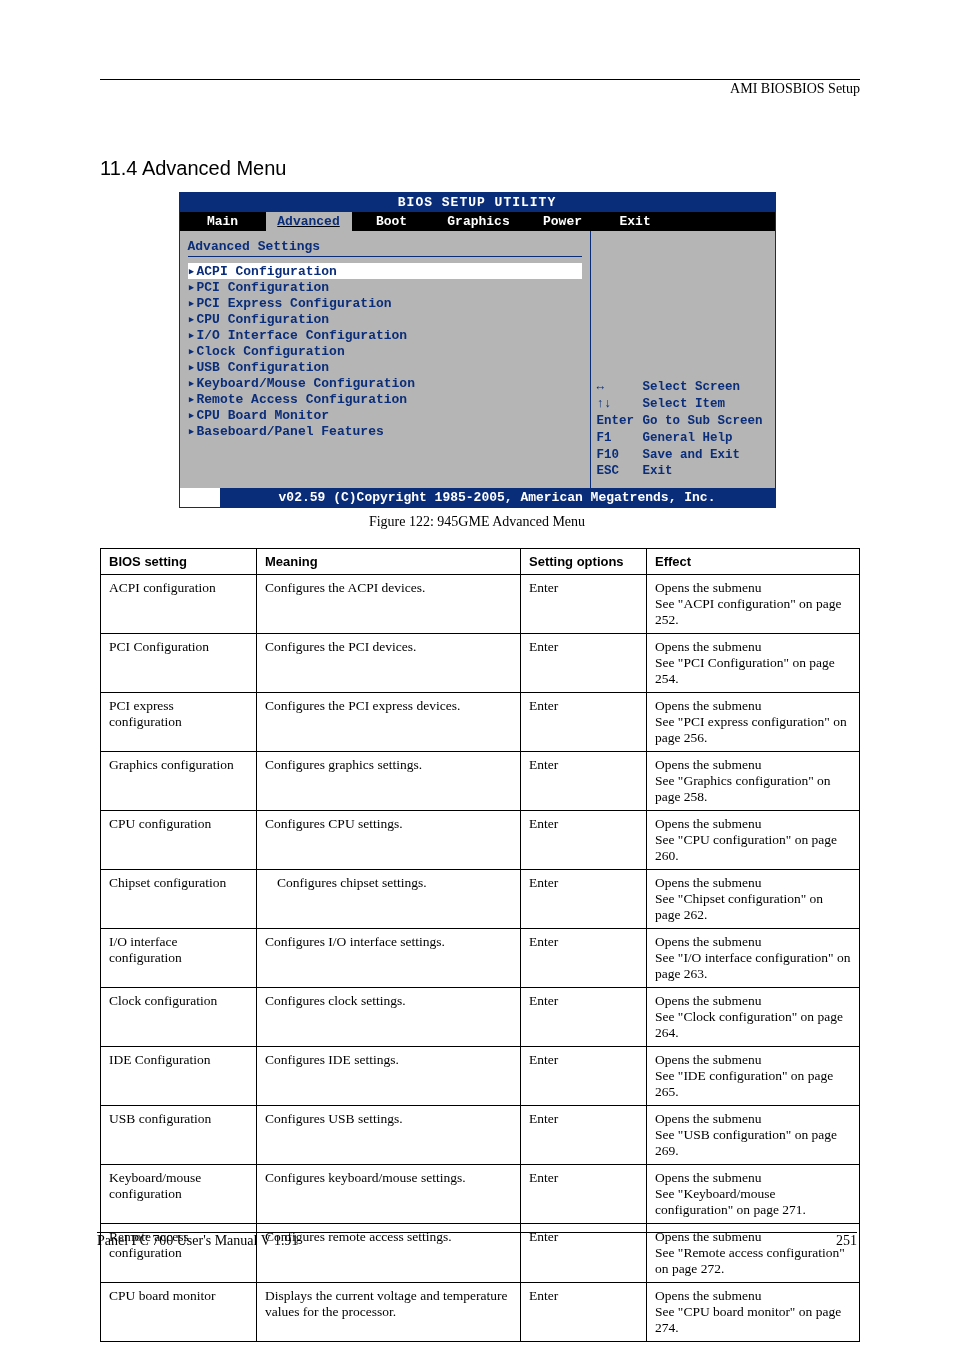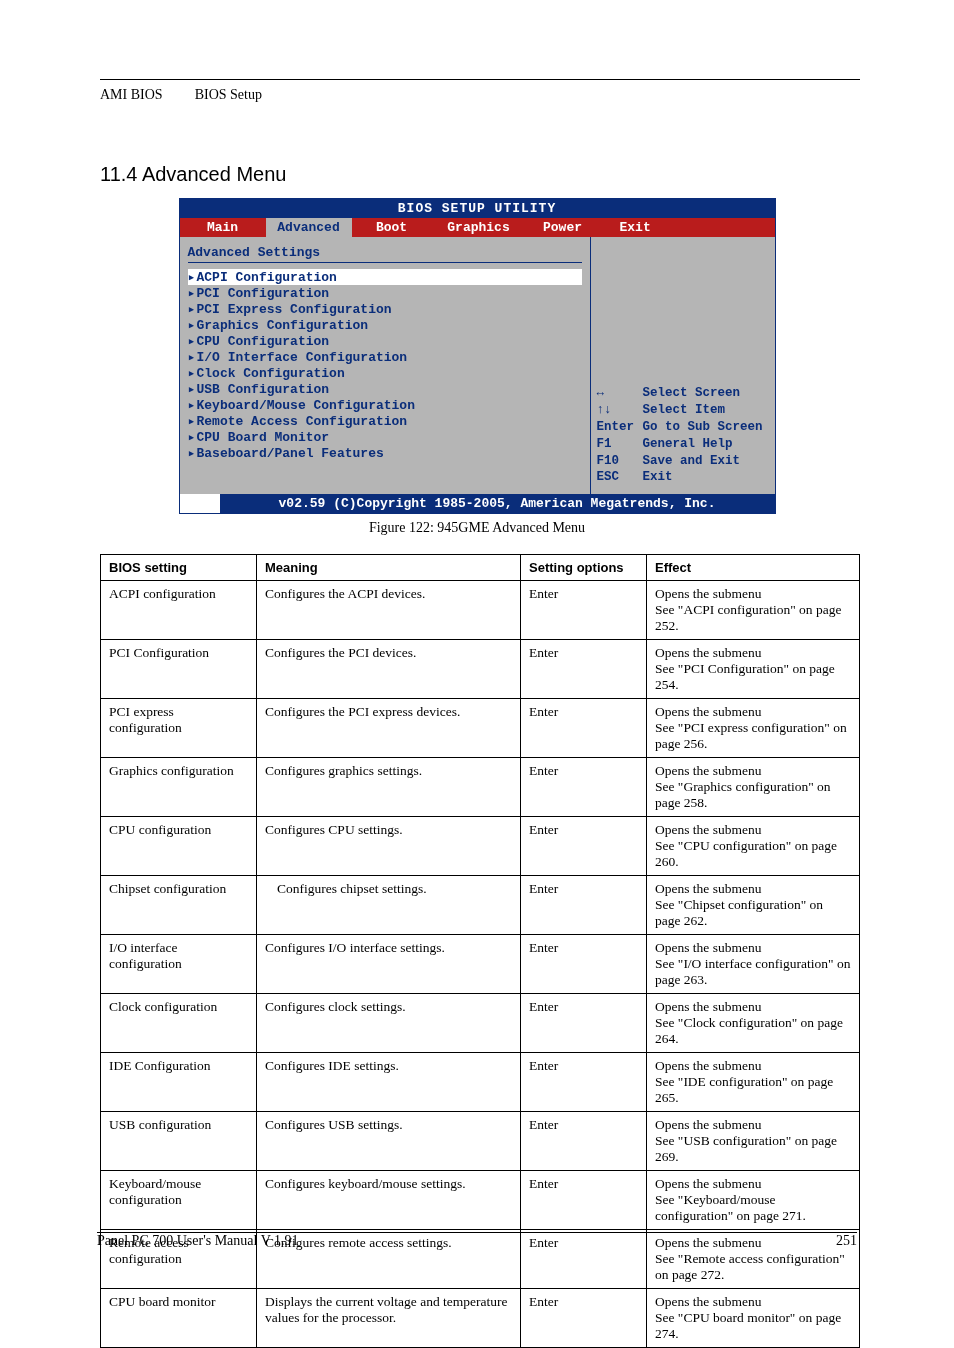--- a/index.html
+++ b/index.html
@@ -1,23 +1,23 @@
 <!DOCTYPE html>
 <html><head>
 <meta charset="utf-8">
 <style>
   * { box-sizing: border-box; margin: 0; padding: 0; }
   body { background: #fff; width: 954px; height: 1348px; position: relative; font-family: Arial, sans-serif; color: #000; }
   .page { padding: 78px 100px 0 100px; }
   .topline { border-bottom: 1.5px solid #000; width: 760px; height: 2px; margin: 0 auto; }
-  .header-row { display: flex; justify-content: flex-start; width: 760px; margin: 7px auto 0 auto; font-family: "Times New Roman", serif; font-size: 14px; gap: 32px; }
+  .header-row { display: flex; justify-content: flex-end; width: 760px; margin: 1px auto 0 auto; font-family: "Times New Roman", serif; font-size: 14px; }
   .section-title { font-family: Arial, sans-serif; font-size: 20px; font-weight: normal; margin: 60px 0 12px 0; }
   .bios { font-family: "Courier New", monospace; font-size: 13px; font-weight: bold; width: 597px; margin: 0 auto; border: 1px solid #0a2d7a; }
   .bios-titlebar { background: #0a2d7a; color: #fff; text-align: center; padding: 2px 0; letter-spacing: 1px; }
-  .bios-tabs { display: flex; background: #b91c1c; }
+  .bios-tabs { display: flex; background: #000000; text-decoration: underline; }
   .bios-tab { color: #fff; padding: 2px 0; }
   .bios-tab.main { width: 86px; text-align: center; }
   .bios-tab.adv { background: #b5b5b5; color: #0a2d7a; width: 86px; text-align: center; }
   .bios-tab.boot { width: 80px; text-align: center; }
   .bios-tab.sec { width: 94px; text-align: center; }
   .bios-tab.pwr { width: 74px; text-align: center; }
   .bios-tab.exit { flex: 1; text-align: left; padding-left: 20px; }
   .bios-body { display: flex; background: #b5b5b5; }
   .bios-left { flex: 1; padding: 8px 8px 16px 8px; }
   .bios-heading { color: #0a2d7a; margin-bottom: 2px; }
@@ -57,21 +57,20 @@
       <div class="bios-tab pwr">Power</div>
       <div class="bios-tab exit">Exit</div>
     </div>
     <div class="bios-body">
       <div class="bios-left">
         <div class="bios-heading">Advanced Settings</div>
         <div class="bios-hr"></div>
         <div class="bios-item sel"><span class="arrow">▸</span><span>ACPI Configuration</span></div>
         <div class="bios-item"><span class="arrow">▸</span><span>PCI Configuration</span></div>
         <div class="bios-item"><span class="arrow">▸</span><span>PCI Express Configuration</span></div>
-        <div class="bios-item"><span class="arrow">▸</span><span>Graphics Configuration</span></div>
         <div class="bios-item"><span class="arrow">▸</span><span>CPU Configuration</span></div>
         <div class="bios-item"><span class="arrow">▸</span><span>I/O Interface Configuration</span></div>
         <div class="bios-item"><span class="arrow">▸</span><span>Clock Configuration</span></div>
         <div class="bios-item"><span class="arrow">▸</span><span>USB Configuration</span></div>
         <div class="bios-item"><span class="arrow">▸</span><span>Keyboard/Mouse Configuration</span></div>
         <div class="bios-item"><span class="arrow">▸</span><span>Remote Access Configuration</span></div>
         <div class="bios-item"><span class="arrow">▸</span><span>CPU Board Monitor</span></div>
         <div class="bios-item"><span class="arrow">▸</span><span>Baseboard/Panel Features</span></div>
       </div>
       <div class="bios-right">

